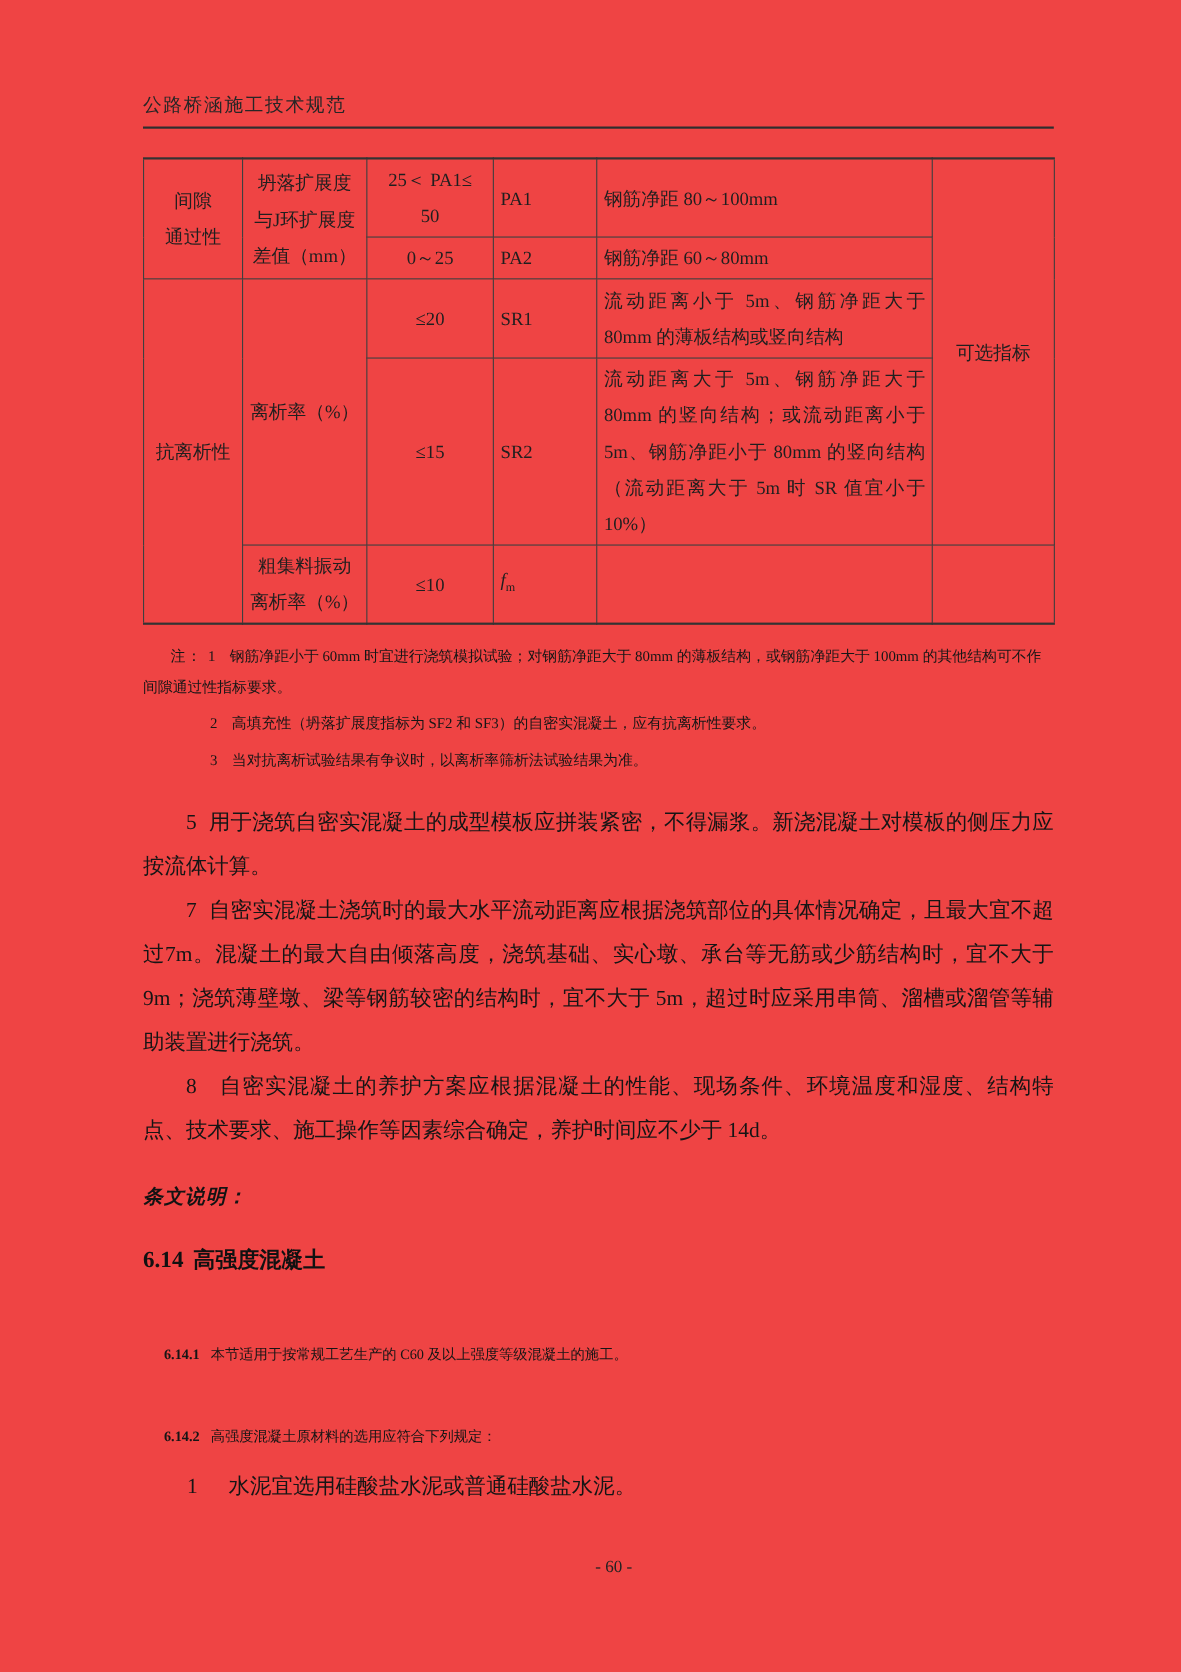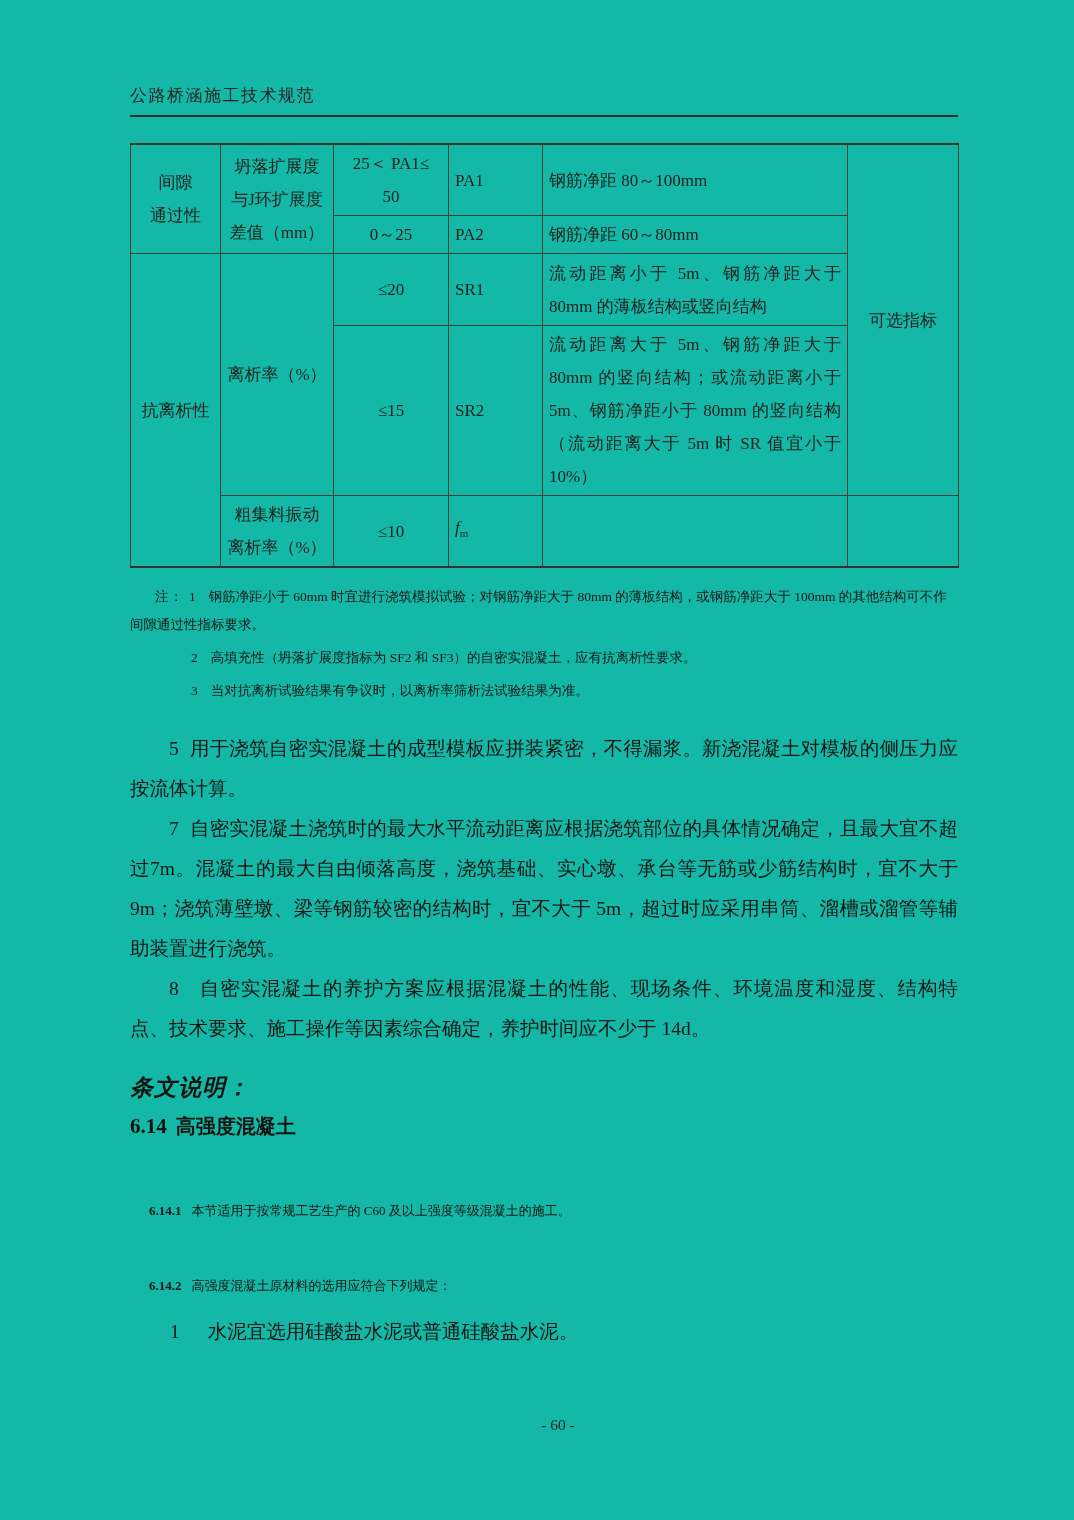--- a/index.html
+++ b/index.html
@@ -1,21 +1,21 @@
 <!DOCTYPE html>
 <html><head>
 <meta charset="utf-8">
 <style>
   * { margin: 0; padding: 0; box-sizing: border-box; }
   html, body { background: #e8e8e8; }
   .page {
     position: relative;
     width: 1074px;
     height: 1520px;
-    background: #14b8a6;
+    background: #ef4444;
     color: #1b1b1b;
     font-family: "Liberation Serif", "DejaVu Serif", serif;
     margin: 0 auto;
     overflow: hidden;
   }
   .content {
     position: absolute;
     left: 130px;
     top: 0;
     width: 828px;
@@ -86,35 +86,35 @@
   .pnum { margin-right: 11px; }
   .pnum-wide { margin-right: 20px; }
 
   
   .commentary {
     margin-top: 19px;
     font-style: italic;
     color: #131313;
   }
   .commentary-heading {
-    font-size: 23px;
+    font-size: 18px;
     font-weight: bold;
     line-height: 40px;
     letter-spacing: 1px;
   }
   .commentary-body {
     font-size: 19.5px;
     line-height: 44px;
     text-indent: 39px;
     text-align: justify;
   }
 
   
   .section-heading {
-    margin-top: 1px;
+    margin-top: 20px;
     font-size: 21px;
     line-height: 34px;
     font-weight: bold;
     color: #111;
   }
   .sec-num { margin-right: 9px; font-family: "Liberation Serif", "DejaVu Serif", serif; }
   .sec-title { font-family: "Liberation Sans", "DejaVu Sans", sans-serif; font-size: 20px; }
 
   
   .clause {

